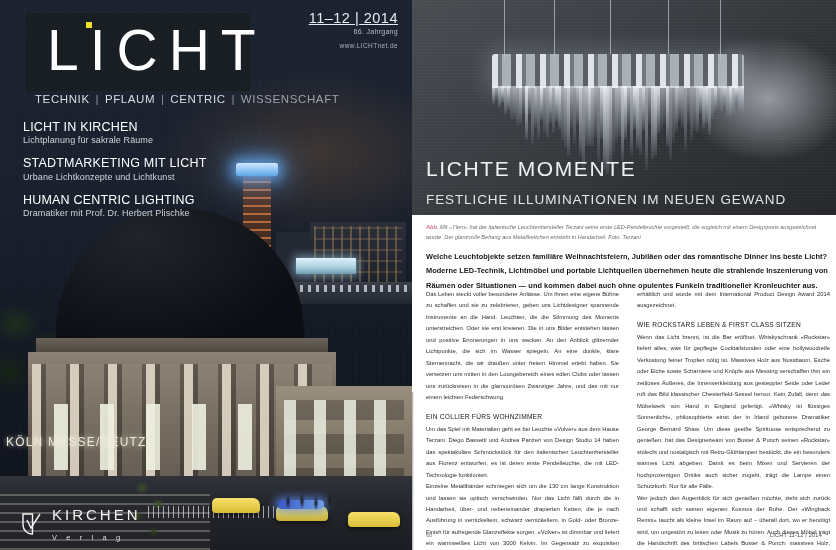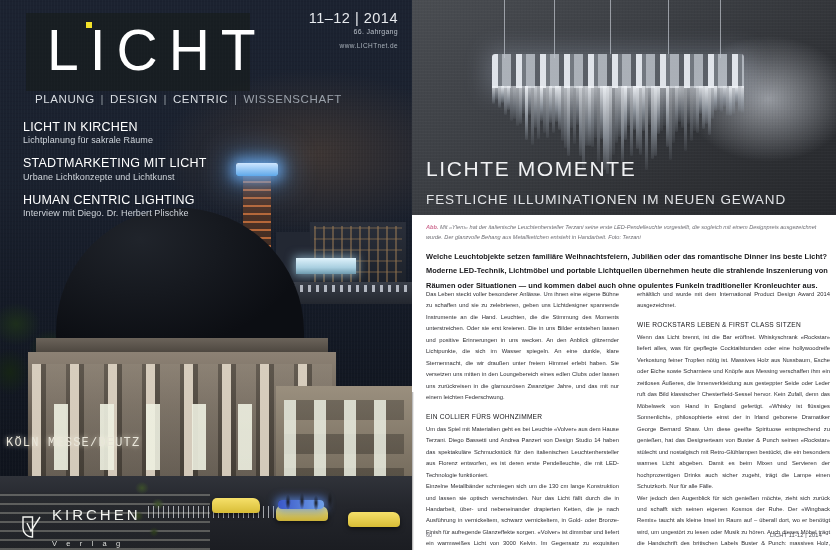--- a/index.html
+++ b/index.html
@@ -123,21 +123,21 @@
     content: ""; position: absolute; left: 8px; top: 14px; right: 8px; bottom: 18px;
     background-image:
       repeating-linear-gradient(90deg, rgba(235,238,225,.85) 0 12px, rgba(0,0,0,0) 12px 30px),
       repeating-linear-gradient(0deg, rgba(0,0,0,.25) 0 20px, rgba(0,0,0,0) 20px 34px);
   }
   
   .signband {
     position: absolute; left: 6px; top: 432px; width: 250px; height: 16px;
   }
   .signtext {
-    font-family: Liberation Mono, monospace;
+    font-family: Liberation Sans, sans-serif;
     font-size: 12px; letter-spacing: 1.2px; color: #e9e6da;
     text-shadow: 0 0 5px rgba(255,250,230,.8);
     white-space: nowrap;
   }
   
   .plaza {
     position: absolute; left: 0; top: 476px; width: 412px; height: 74px;
     background: linear-gradient(#30333a 0%, #24262c 40%, #1b1d22 100%);
   }
   .plaza-steps {
@@ -198,40 +198,40 @@
   }
   .rubrics {
     position: absolute; left: 35px; top: 93px;
     font-size: 11.5px; letter-spacing: .6px; color: #d9dde2;
   }
   .rubrics .sep { color: #8d949c; padding: 0 2px; }
   .rubrics .dim { color: #9ba2ab; }
   .issue {
     position: absolute; right: 14px; top: 10px; text-align: right; color: #e7eaee;
   }
-  .issue-no { font-size: 14.5px; letter-spacing: .5px; }
+  .issue-no { font-size: 14.5px; letter-spacing: .5px; text-decoration: underline; }
   .issue-year { font-size: 7px; letter-spacing: .3px; color: #b8bfc8; margin-top: 2px; }
   .issue-url { font-size: 6.5px; letter-spacing: .4px; color: #aab2bb; margin-top: 7px; }
 
   .teasers { position: absolute; left: 23px; top: 120px; width: 260px; }
   .teaser { margin-bottom: 11px; }
   .teaser-h {
     font-size: 12.5px; letter-spacing: .2px; color: #ffffff; line-height: 1.15;
   }
   .teaser-s {
     font-size: 9px; color: #cfd4da; margin-top: 1px; letter-spacing: .1px;
   }
 
   .pflaum { position: absolute; left: 20px; top: 506px; display: flex; align-items: center; }
   .pflaum-mark {
     width: 26px; height: 26px; position: relative; margin-right: 6px;
   }
   .pflaum-txt { color: #f2f3f0; }
   .pflaum-name { font-size: 15px; letter-spacing: 3px; }
-  .pflaum-sub { font-size: 7.5px; letter-spacing: 3.6px; color: #dcdedb; margin-top: 16px; }
+  .pflaum-sub { font-size: 7.5px; letter-spacing: 3.6px; color: #dcdedb; margin-top: 10px; }
 
   
   .article {
     position: relative; width: 424px; height: 392px; background: #ffffff;
   }
   .hero {
     position: relative; width: 424px; height: 215px;
     background:
       radial-gradient(ellipse 120px 90px at 84% 46%, rgba(235,240,248,.55), rgba(0,0,0,0) 70%),
       linear-gradient(145deg, #4a4d52 0%, #3c3f44 38%, #2e3034 72%, #26282c 100%);
@@ -345,23 +345,23 @@
     <div class="taxi t2"></div>
     <div class="taxi t3"></div>
     <div class="police"></div>
     <div class="people"></div>
 
     <div class="masthead"></div>
     <div class="logo">LICHT</div>
     <div class="logo-dot"></div>
 
     <div class="rubrics">
-      <span>PLANUNG</span>
+      <span>TECHNIK</span>
       <span class="sep">|</span>
-      <span>DESIGN</span>
+      <span>PFLAUM</span>
       <span class="sep">|</span>
       <span>CENTRIC</span>
       <span class="sep">|</span>
       <span class="dim">WISSENSCHAFT</span>
     </div>
 
     <div class="issue">
       <div class="issue-no">11–12 | 2014</div>
       <div class="issue-year">66. Jahrgang</div>
       <div class="issue-url">www.LICHTnet.de</div>
@@ -371,21 +371,21 @@
       <div class="teaser">
         <div class="teaser-h">LICHT IN KIRCHEN</div>
         <div class="teaser-s">Lichtplanung für sakrale Räume</div>
       </div>
       <div class="teaser">
         <div class="teaser-h">STADTMARKETING MIT LICHT</div>
         <div class="teaser-s">Urbane Lichtkonzepte und Lichtkunst</div>
       </div>
       <div class="teaser">
         <div class="teaser-h">HUMAN CENTRIC LIGHTING</div>
-        <div class="teaser-s">Interview mit Diego. Dr. Herbert Plischke</div>
+        <div class="teaser-s">Dramatiker mit Prof. Dr. Herbert Plischke</div>
       </div>
     </div>
 
     <div class="pflaum">
       <div class="pflaum-mark">
         <svg width="26" height="26" viewBox="0 0 26 26">
           <path d="M3 3 L3 14 A9 9 0 0 0 12.5 23 L12.5 3 Z" fill="none" stroke="#f2f3f0" stroke-width="1.4"></path>
           <path d="M7 9 L11 17 L20 3" fill="none" stroke="#f2f3f0" stroke-width="1.4"></path>
         </svg>
       </div>

